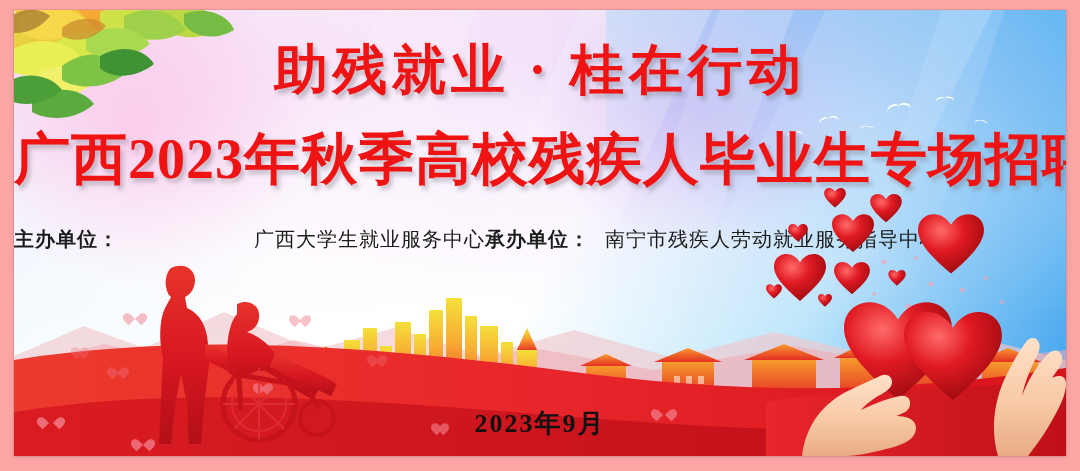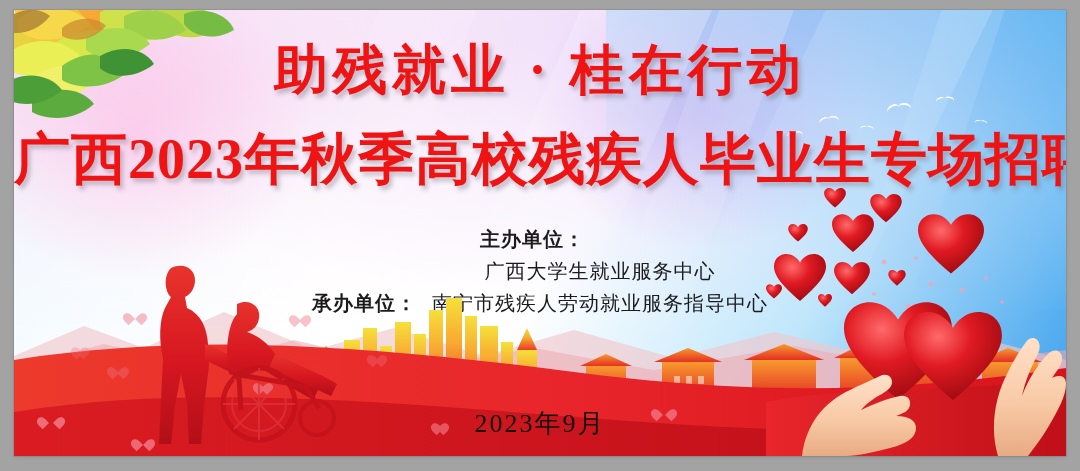--- a/index.html
+++ b/index.html
@@ -1,21 +1,21 @@
 <!DOCTYPE html>
 <html><head>
 <meta charset="utf-8">
 <style>
   html,body{margin:0;padding:0;}
   body{
     width:1080px;height:471px;overflow:hidden;
     background:#f0f0f0;
     font-family:"Liberation Serif",serif;
   }
-  .stage{position:relative;width:1080px;height:471px;background:#a3a3a3;}
+  .stage{position:relative;width:1080px;height:471px;background:#fca5a5;}
 
   
   .poster{
     position:absolute;left:14px;top:10px;width:1052px;height:446px;
     overflow:hidden;
     background:
       radial-gradient(150% 120% at 8% 8%, rgba(255,200,235,.55) 0%, rgba(255,225,245,.20) 28%, rgba(255,255,255,0) 55%),
       radial-gradient(120% 110% at 72% 2%,  rgba(196,150,240,.45) 0%, rgba(215,190,250,.18) 35%, rgba(255,255,255,0) 62%),
       linear-gradient(118deg,#eef9ff 0%, #ffffff 34%, #ffffff 52%, #bfe6fb 74%, #4aa8ef 96%);
     box-shadow:0 0 0 1px rgba(0,0,0,.06), 0 1px 4px rgba(0,0,0,.13);
@@ -67,29 +67,29 @@
   }
   .title-sub{
     position:absolute;left:0;right:0;top:112px;text-align:center;
     font-size:56px;font-weight:bold;letter-spacing:1px;
     color:#ef1313;
     text-shadow:3px 4px 4px rgba(120,120,130,.42);
     white-space:nowrap;
   }
 
   
-  .orgs{position:absolute;left:0;right:0;top:213px;display:flex;flex-direction:column;align-items:center;}
+  .orgs{position:absolute;left:0;right:0;top:213px;display:flex;flex-direction:row;align-items:center;}
   .org-row{display:flex;align-items:baseline;font-size:20px;color:#1b1b1b;line-height:32px;white-space:nowrap;}
   .org-label{width:120px;text-align:left;font-weight:bold;letter-spacing:1px;}
   .org-value{letter-spacing:1px;}
 
   
   .date{
     position:absolute;left:0;right:0;top:396px;text-align:center;
-    font-size:26px;font-weight:normal;color:#111;letter-spacing:2px;
+    font-size:26px;font-weight:bold;color:#111;letter-spacing:2px;
   }
 
   
   .mountains{position:absolute;left:0;bottom:66px;width:100%;height:120px;overflow:hidden;}
   .skyline{position:absolute;left:0;bottom:58px;width:100%;height:110px;overflow:hidden;}
   .waves{position:absolute;left:0;bottom:0;width:100%;height:140px;overflow:hidden;}
 
   
   .silhouette{position:absolute;left:95px;bottom:8px;width:250px;height:190px;}
 

